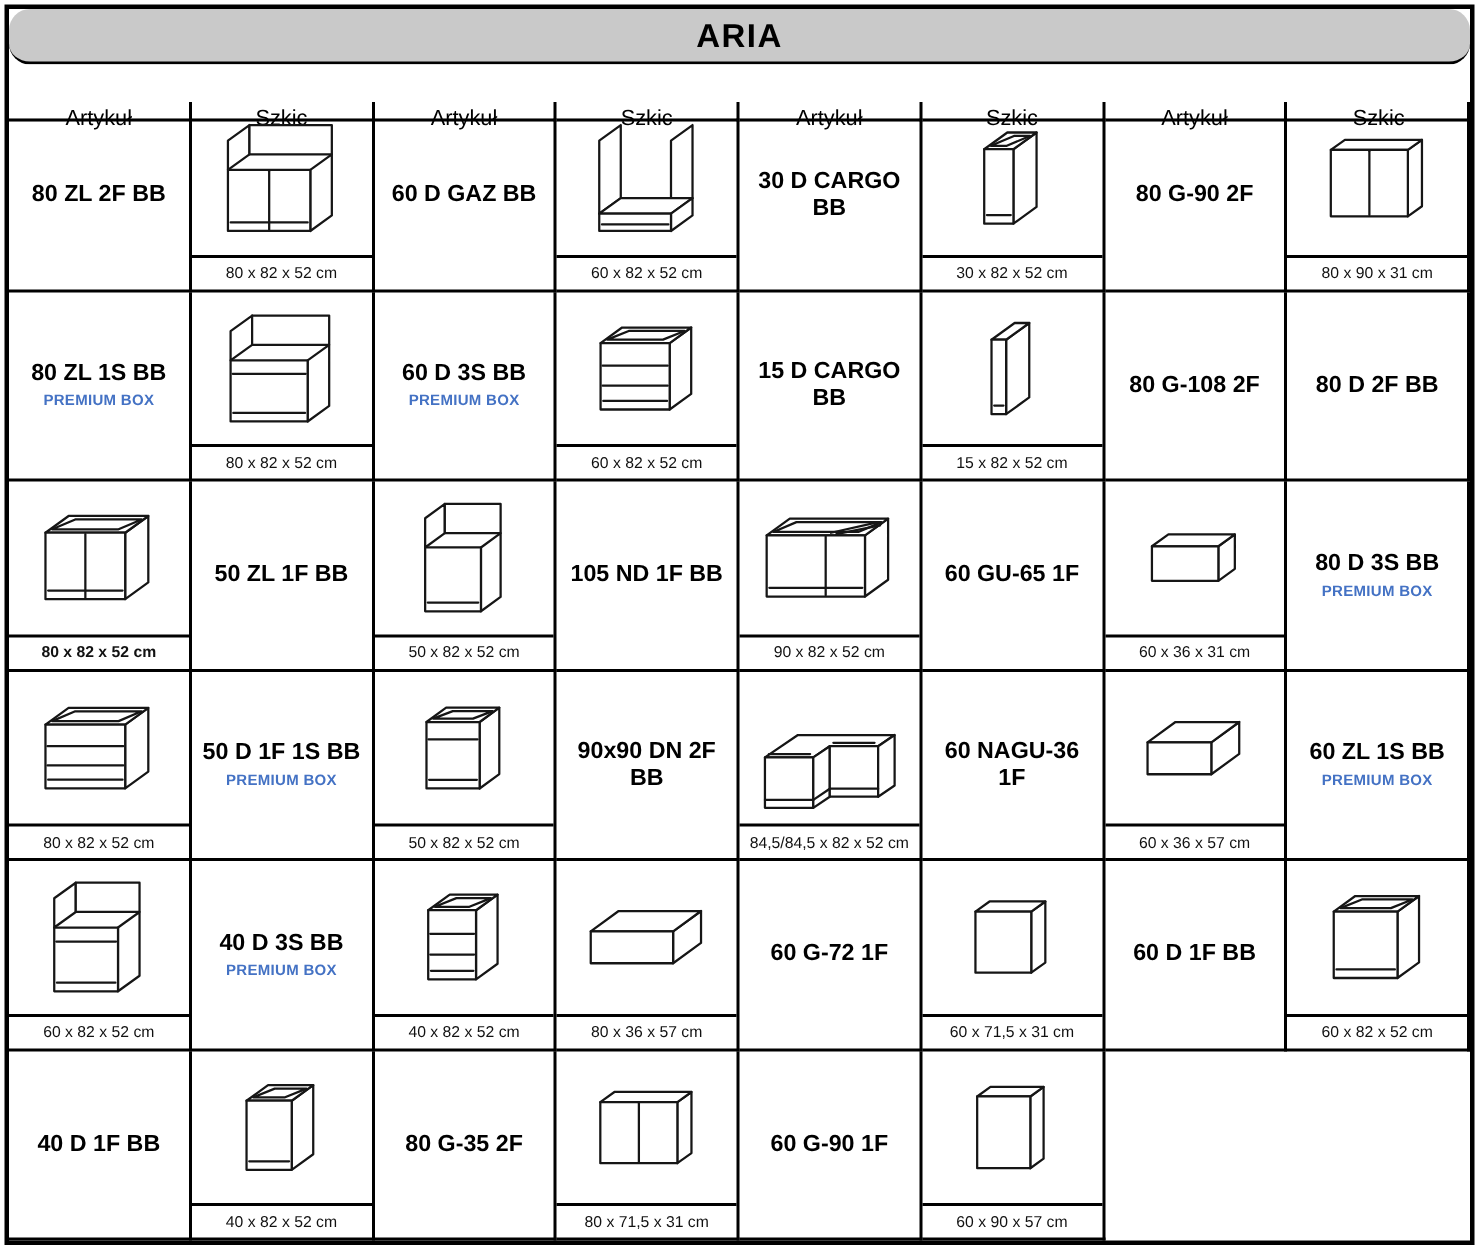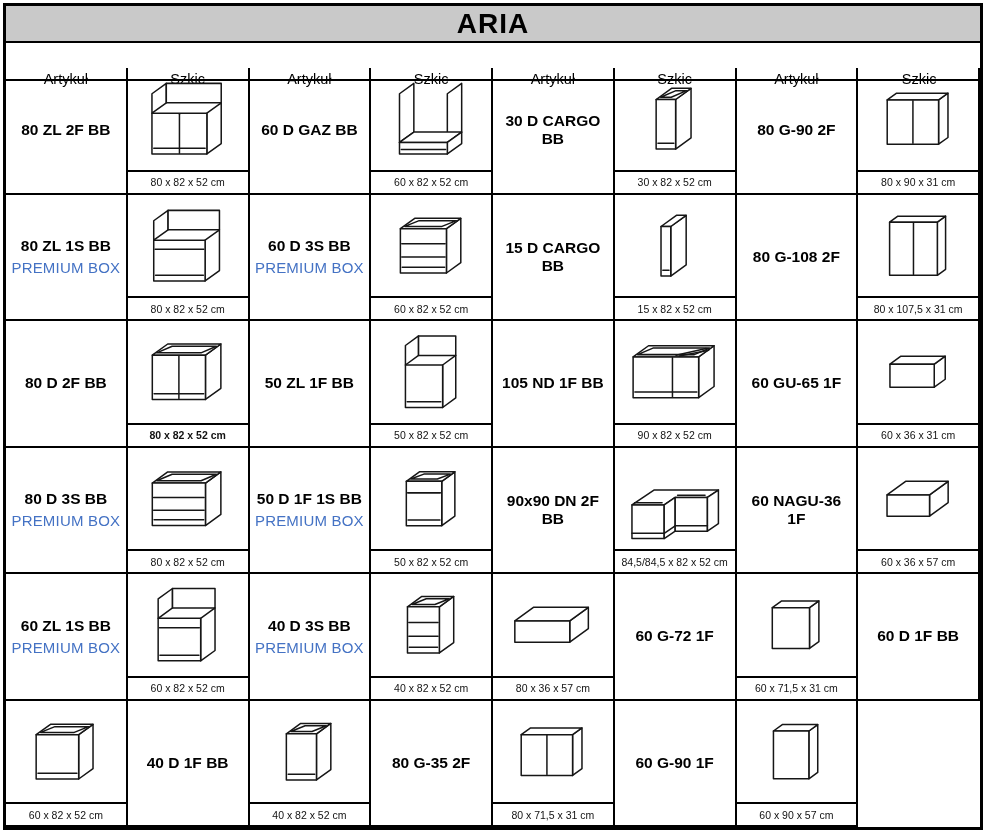--- a/index.html
+++ b/index.html
@@ -1,27 +1,27 @@
 <!DOCTYPE html>
 <html style="--title-bg: #c9c9c9; --header-bg: #d9d9d9; --premium: #4472c4;"><head>
 <meta charset="utf-8">
 <style>
   html,body{margin:0;padding:0;background:#fff;font-family:"Liberation Sans",sans-serif;color:#000;}
   .sheet{position:relative;width:986px;height:833px;background:#fff;box-sizing:border-box;padding:3px;}
   .grid{width:100%;height:100%;box-sizing:border-box;border:3px solid #000;display:grid;
         grid-template-columns:repeat(8,1fr);grid-template-rows:37px 25px repeat(6,1fr);}
   .tcell{grid-column:1/-1;background:var(--title-bg,#c9c9c9);display:flex;align-items:center;justify-content:center;
-         font-size:28px;font-weight:bold;letter-spacing:1px;border-bottom:2px solid #000;}
+         font-size:22px;font-weight:bold;letter-spacing:1px;border-bottom:2px solid #000;border-radius:14px;}
   .hcell{background:var(--header-bg,#d9d9d9);display:flex;align-items:center;justify-content:center;
          font-size:14.5px;border-right:2px solid #000;border-bottom:2px solid #000;margin-top:36px;}
   .hcell:nth-child(9n){border-right:none;}
   .cell{border-right:2px solid #000;border-bottom:2px solid #000;min-width:0;min-height:0;box-sizing:border-box;}
   .art-cell{display:flex;flex-direction:column;align-items:center;justify-content:center;gap:4px;text-align:center;padding:4px;}
   .code{font-weight:bold;font-size:15.5px;line-height:1.15;}
-  .premium{font-weight:normal;font-size:15px;color:var(--premium,#4472c4);letter-spacing:.2px;text-align:right;}
+  .premium{font-weight:bold;font-size:10px;color:var(--premium,#4472c4);letter-spacing:.2px;text-align:right;}
   .szkic-cell{display:flex;flex-direction:column;text-align:right;}
   .sketch-area{flex:1;display:flex;align-items:center;justify-content:center;min-height:0;overflow:hidden;}
   svg.sk{width:96%;height:96%;}
   .dim-strip{height:21px;flex:0 0 21px;border-top:2px solid #000;display:flex;align-items:center;justify-content:center;
              font-size:10.5px;color:#111;}
   .dim-strip.bold{font-weight:bold;}
 </style>
 </head>
 <body>
 
@@ -157,33 +157,20 @@
               <polygon points="44.8,33.3 55.8,33.3 55.8,89.3 44.8,89.3"></polygon>
               <line x1="46.82" y1="82.8" x2="53.82" y2="82.8"></line>
             </g>
           </svg>
         </div>
         <div class="dim-strip">15 x 82 x 52 cm</div>
       </div>
       <div class="cell art-cell">
         <div class="code">80 G-108 2F</div>
       </div>
-      <div class="cell szkic-cell">
-        <div class="sketch-area">
-          <svg class="sk" viewBox="0 0 120 110" preserveAspectRatio="xMidYMid meet">
-            <g fill="#fff" stroke="#161616" stroke-width="1.7" stroke-linejoin="round" stroke-linecap="round">
-              <polygon points="81.3,28.4 90.6,21.6 90.6,81.6 81.3,88.4"></polygon>
-              <polygon points="27.4,28.4 81.3,28.4 90.6,21.6 36.7,21.6"></polygon>
-              <polygon points="27.4,28.4 81.3,28.4 81.3,88.4 27.4,88.4"></polygon>
-              <line x1="54.35" y1="29.375" x2="54.35" y2="87.375"></line>
-            </g>
-          </svg>
-        </div>
-        <div class="dim-strip">80 x 107,5 x 31 cm</div>
-      </div>
       <div class="cell art-cell">
         <div class="code">80 D 2F BB</div>
       </div>
       <div class="cell szkic-cell">
         <div class="sketch-area">
           <svg class="sk" viewBox="0 0 120 110" preserveAspectRatio="xMidYMid meet">
             <g fill="#fff" stroke="#161616" stroke-width="1.7" stroke-linejoin="round" stroke-linecap="round">
               <polygon points="80.3,36.3 97.7,23.7 97.7,73.7 80.3,86.3"></polygon>
               <polygon points="20.3,36.3 80.3,36.3 97.7,23.7 37.7,23.7"></polygon>
               <polygon points="25.3,33.7 75.3,33.7 92.7,26.3 42.7,26.3"></polygon>

